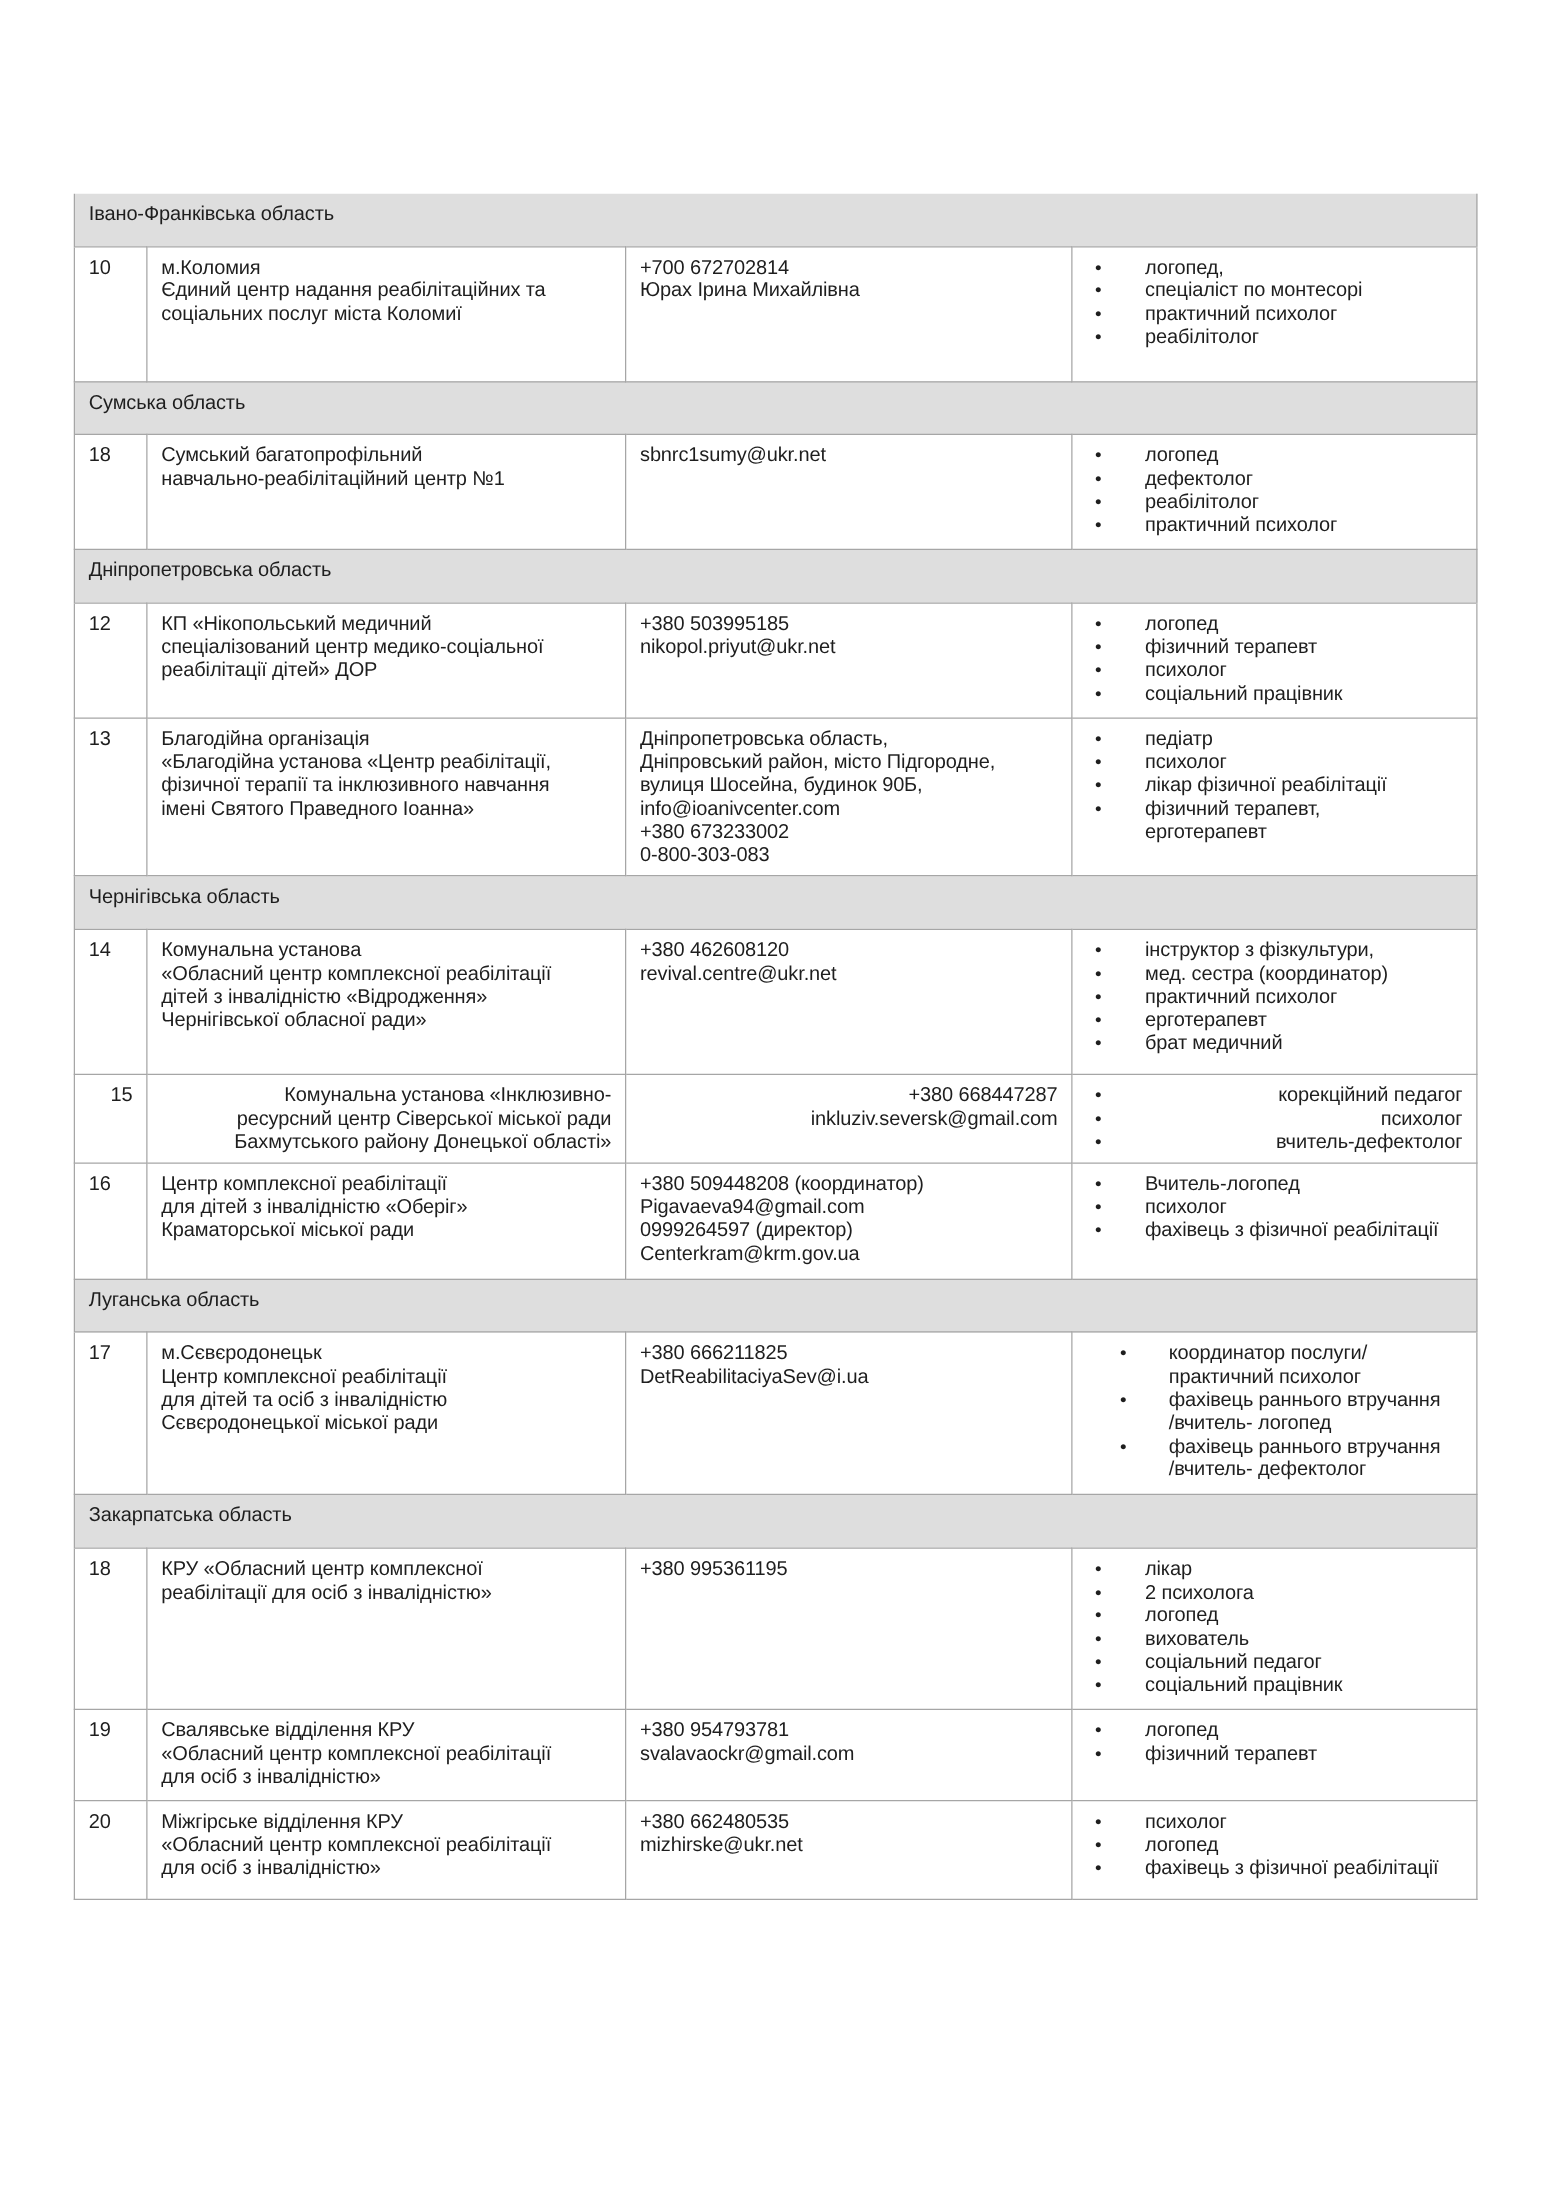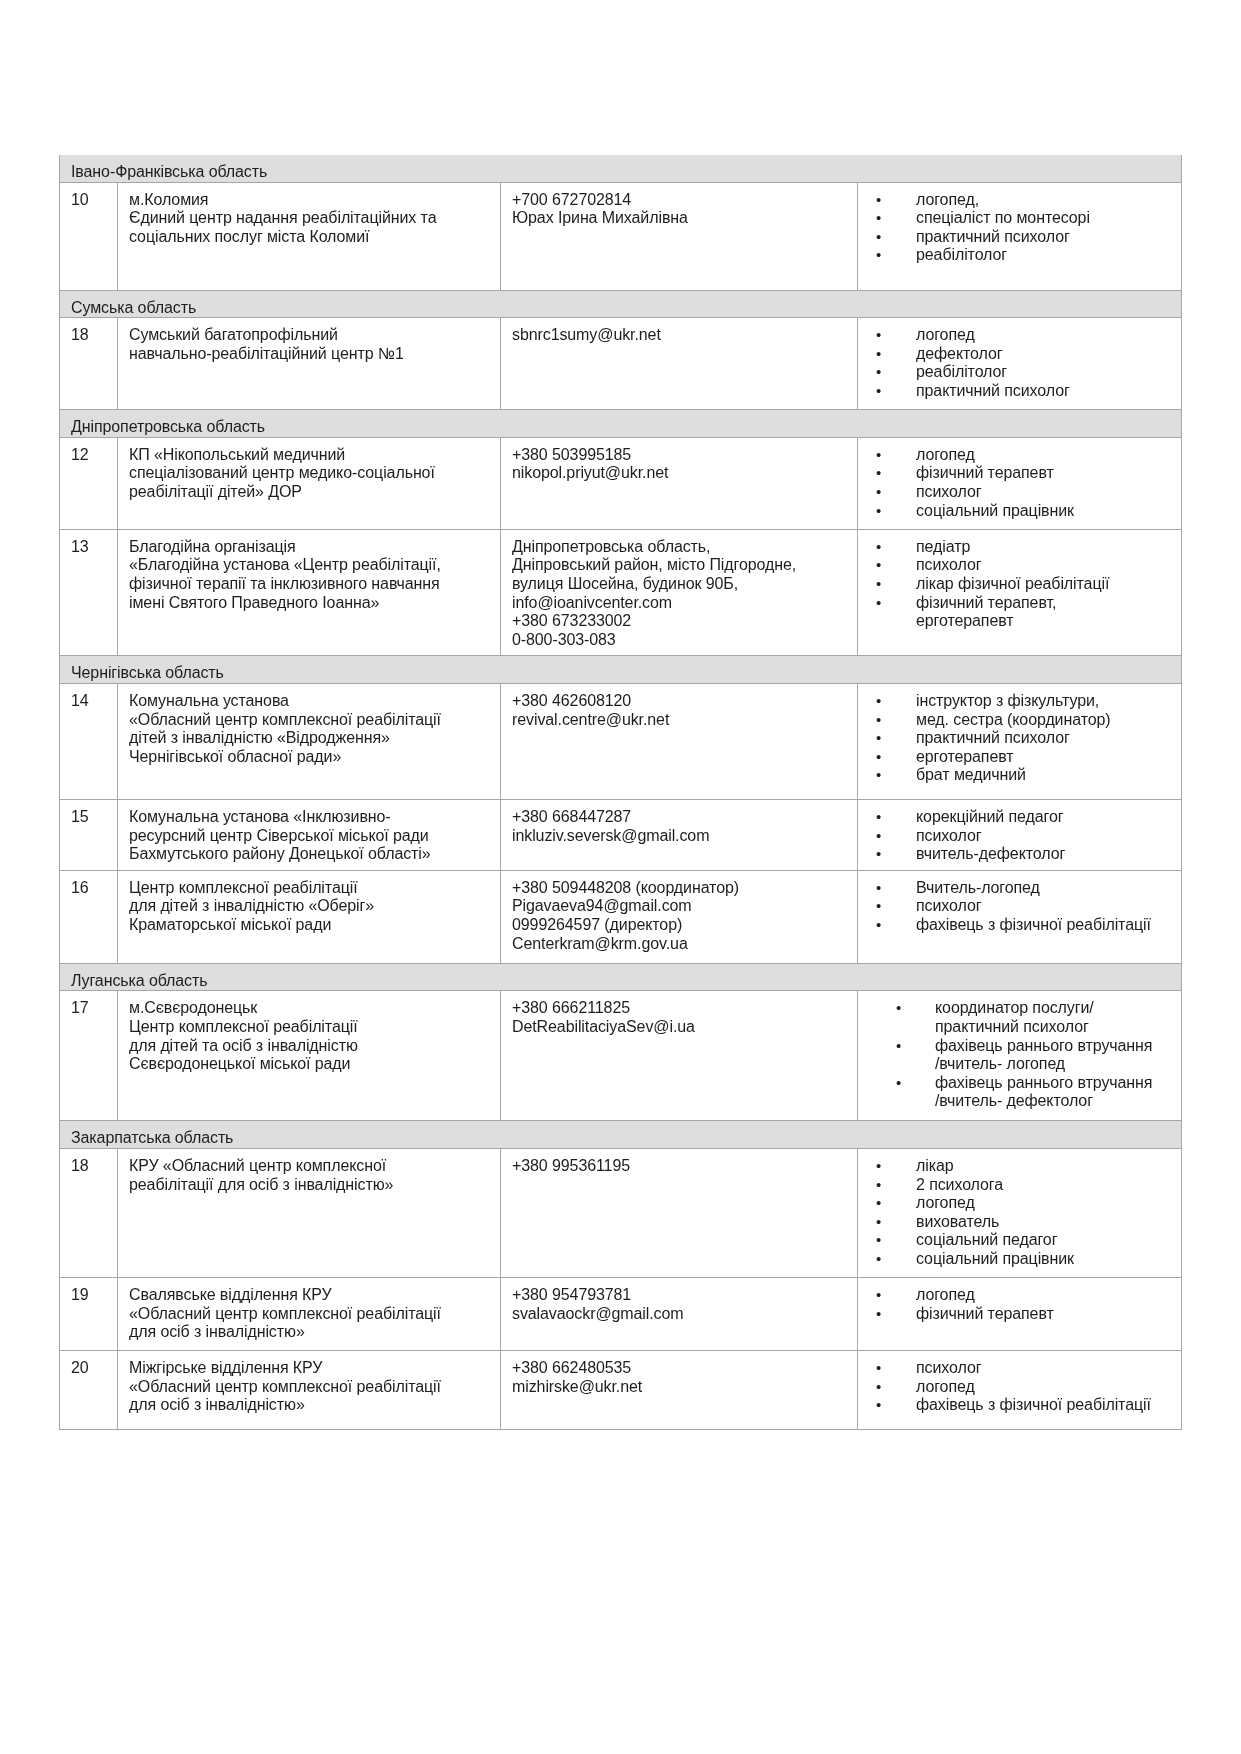--- a/index.html
+++ b/index.html
@@ -32,21 +32,21 @@
     .page-table col.c-staff { width: 324px; }
 
     .page-table td {
       border: 1px solid #a6a6a6;
       vertical-align: top;
       padding: 8px 11px 6px 11px;
       box-sizing: border-box;
     }
     tr.region-row td {
       background: #dedede;
-      padding: 8px 11px 0 11px;
+      padding: 8px 11px 15px 11px;
       height: 20px;
       border-top: none;
       border-bottom: none;
     }
     tr.region-row td.region-cell {
       border-left: 1px solid #a6a6a6;
       border-right: 1px solid #a6a6a6;
     }
     td.num-cell { padding-left: 11px; }
     .line { display: block; white-space: nowrap; }
@@ -196,21 +196,21 @@
         <td>
           <ul class="staff-list">
             <li><span>інструктор з фізкультури,</span></li>
             <li><span>мед. сестра (координатор)</span></li>
             <li><span>практичний психолог</span></li>
             <li><span>ерготерапевт</span></li>
             <li><span>брат медичний</span></li>
           </ul>
         </td>
       </tr>
-      <tr style="height: 70px;">
+      <tr style="height: 70px; text-align: right;">
         <td class="num-cell">15</td>
         <td>
           <span class="line">Комунальна установа «Інклюзивно-</span>
           <span class="line">ресурсний центр Сіверської міської ради</span>
           <span class="line">Бахмутського району Донецької області»</span>
         </td>
         <td>
           <span class="line">+380 668447287</span>
           <span class="line">inkluziv.seversk@gmail.com</span>
         </td>

